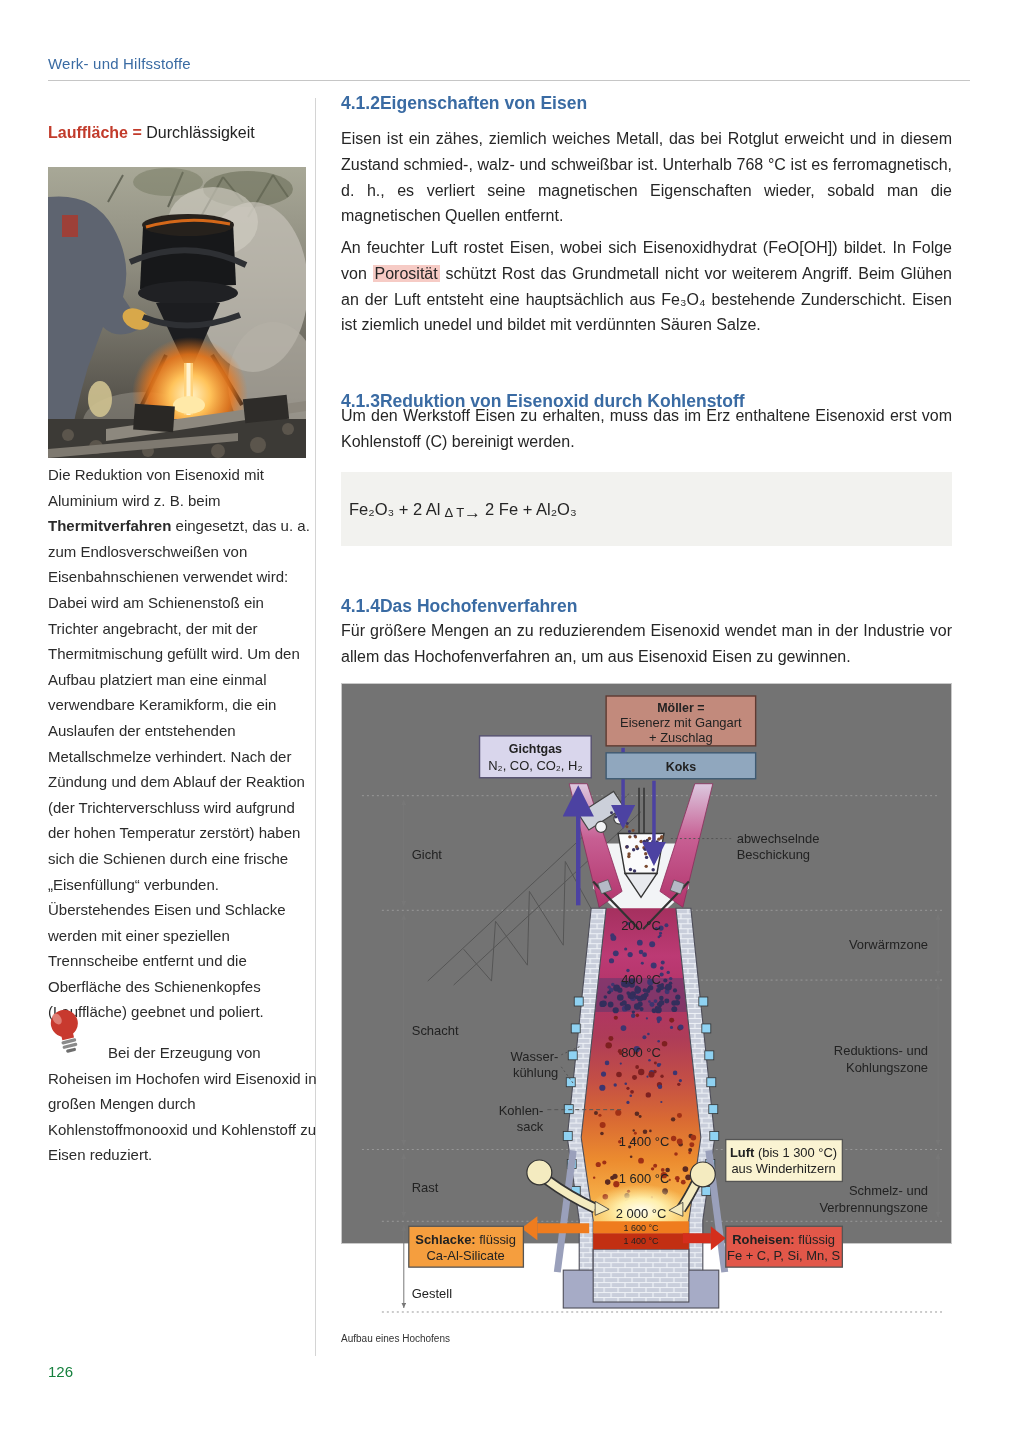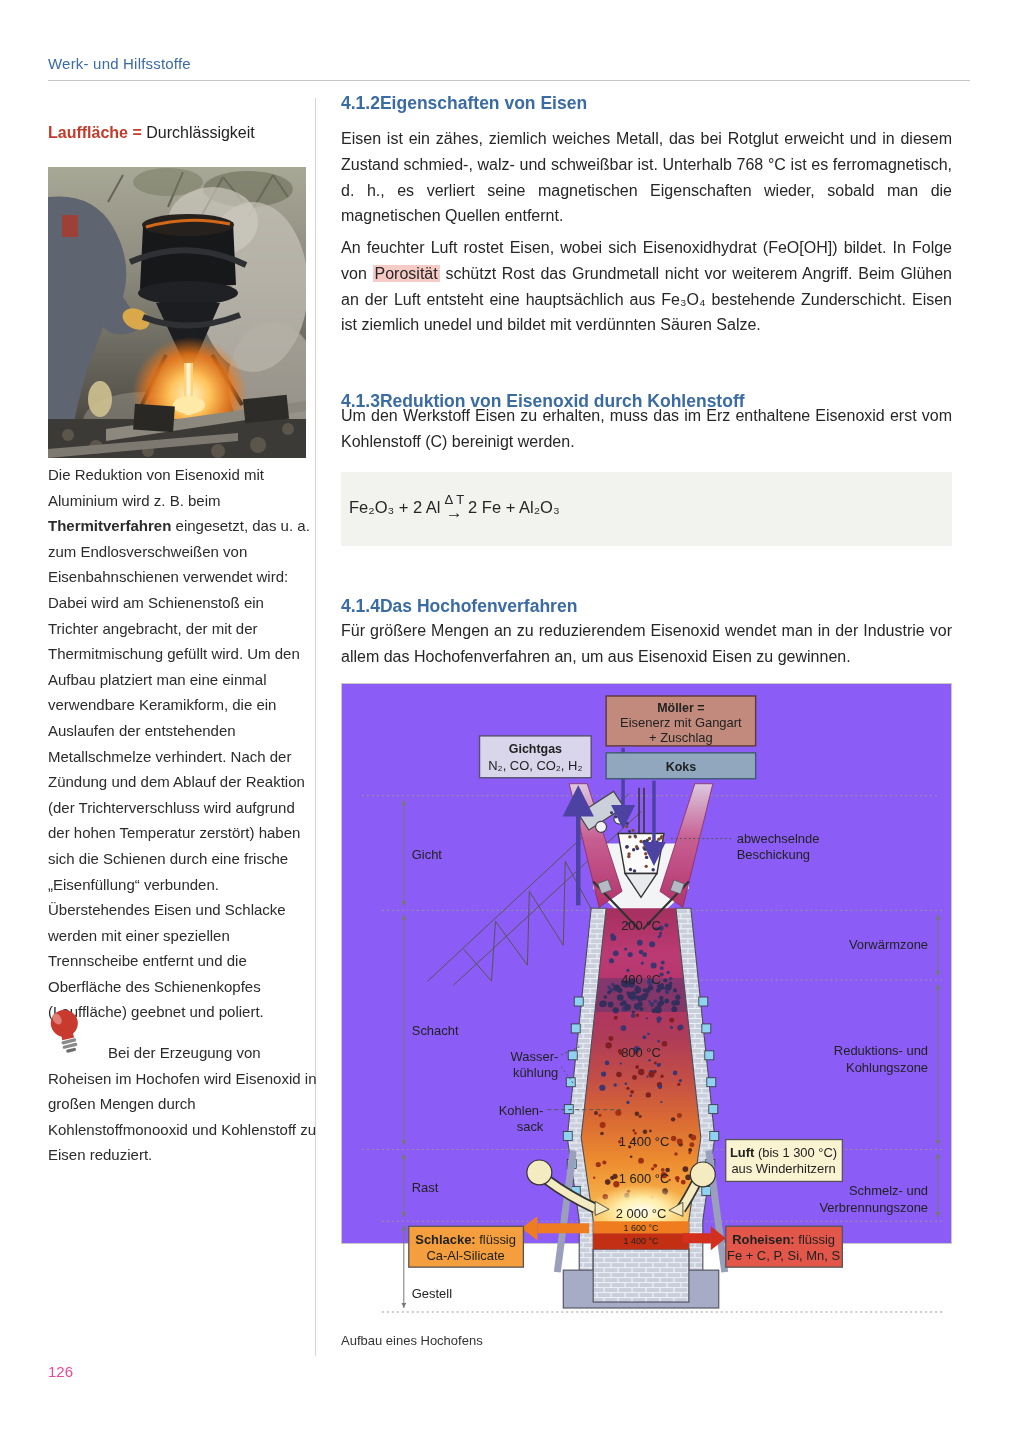--- a/index.html
+++ b/index.html
@@ -20,27 +20,27 @@
   .bulb-wrap { left:45px; top:1006px; width:44px; height:56px; }
   .tip-text { left:48px; top:1040px; width:270px; font-size:15px; line-height:25.6px; color:#2b2b2b; }
   .tip-indent { display:inline-block; width:60px; height:1px; }
   .h2 { left:341px; width:611px; display:flex; gap:0; font-size:17.5px; font-weight:bold; color:#3a6ba3; }
   .h2-412 { top:93px; } .h2-413 { top:391px; } .h2-414 { top:585px;margin-top:11px; }
   .body-p { left:341px; width:611px; font-size:16px; line-height:25.8px; text-align:justify; color:#262626; }
   .p1 { top:126px; } .p2 { top:235px; } .p413 { top:403px; } .p414 { top:618px; }
   .hl { background:#f6cbc5; padding:0 2px; }
   .example-box { left:341px; top:472px; width:611px; height:74px; background:#f2f2ef; padding:12px 8px 0 8px; }
   .example-title { font-size:16px; font-weight:bold; color:#262626; }
-  .formula { margin-top:6px; font-size:16.5px; color:#262626; display:flex; align-items:flex-end; }
-  .over-arrow { display:inline-flex; flex-direction:column; align-items:center; margin:0 4px; transform:translateY(3px); }
+  .formula { margin-top:16px; font-size:16.5px; color:#262626; display:flex; }
+  .over-arrow { display:inline-flex; flex-direction:row; align-items:center; margin:0 4px; transform:translateY(3px); }
   .over-arrow .dt { font-size:13px; line-height:13px; }
   .over-arrow .ar { font-size:17px; line-height:14px; }
-  .diagram-frame { left:341px; top:683px; width:611px; height:561px; border:1px solid #c9c9c9; background:#8b5cf6; }
-  .caption { left:341px; top:1333px; font-size:13px; color:#333; }
-  .page-num { left:48px; top:1363px; font-size:15px; color:#ec4899; }
+  .diagram-frame { left:341px; top:683px; width:611px; height:561px; border:1px solid #c9c9c9; background:#737373; }
+  .caption { left:341px; top:1333px; font-size:10px; color:#333; }
+  .page-num { left:48px; top:1363px; font-size:15px; color:#15803d; }
   svg { display:block; }
   svg text { font-family:"Liberation Sans", sans-serif; fill:#222; }
   .dlab { font-size:13px; }
   .dlab-b { font-size:12.5px; font-weight:bold; }
   .dsm { font-size:9px; }
 </style>
 </head>
 <body>
 
 <div class="page">

